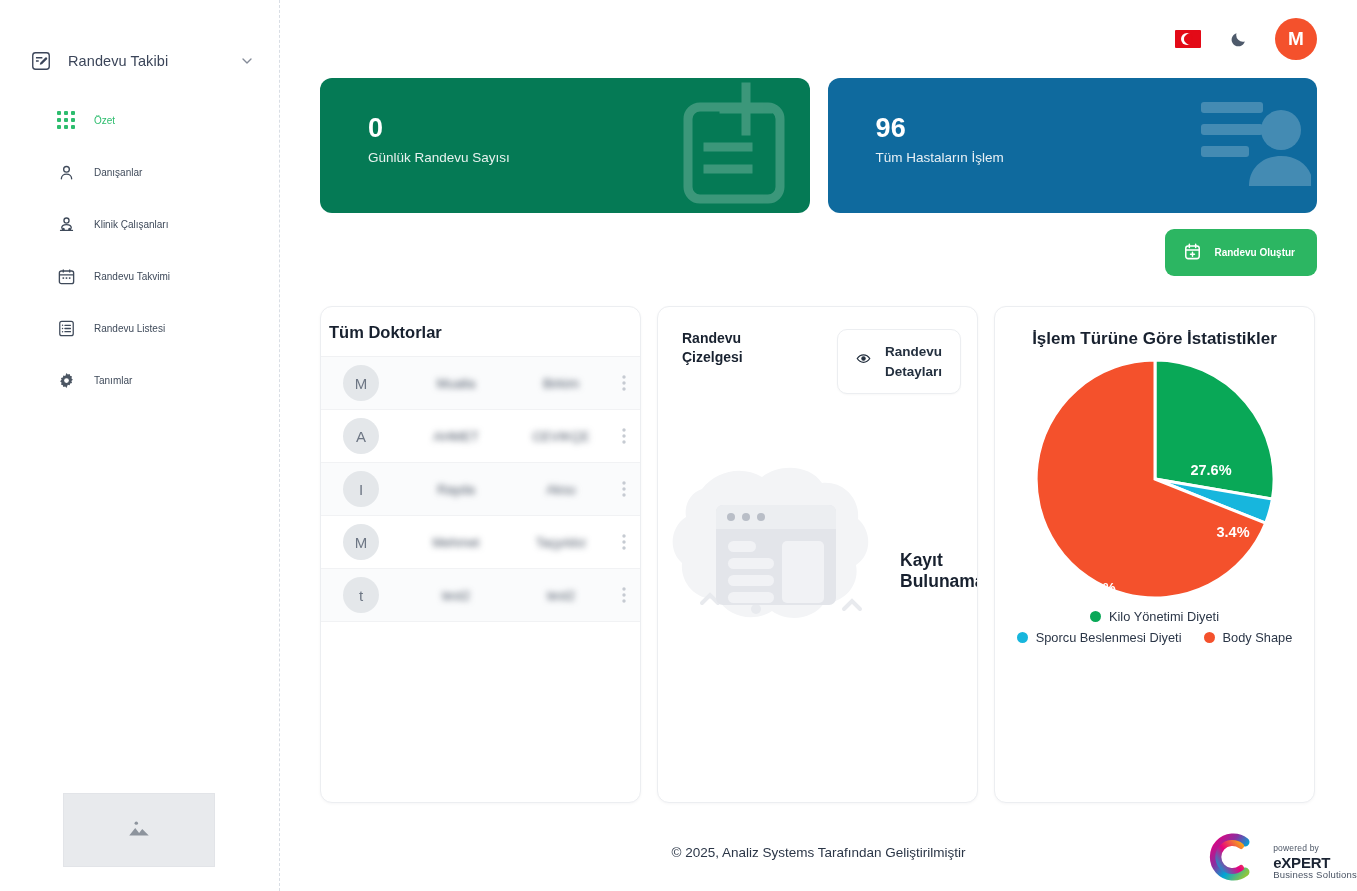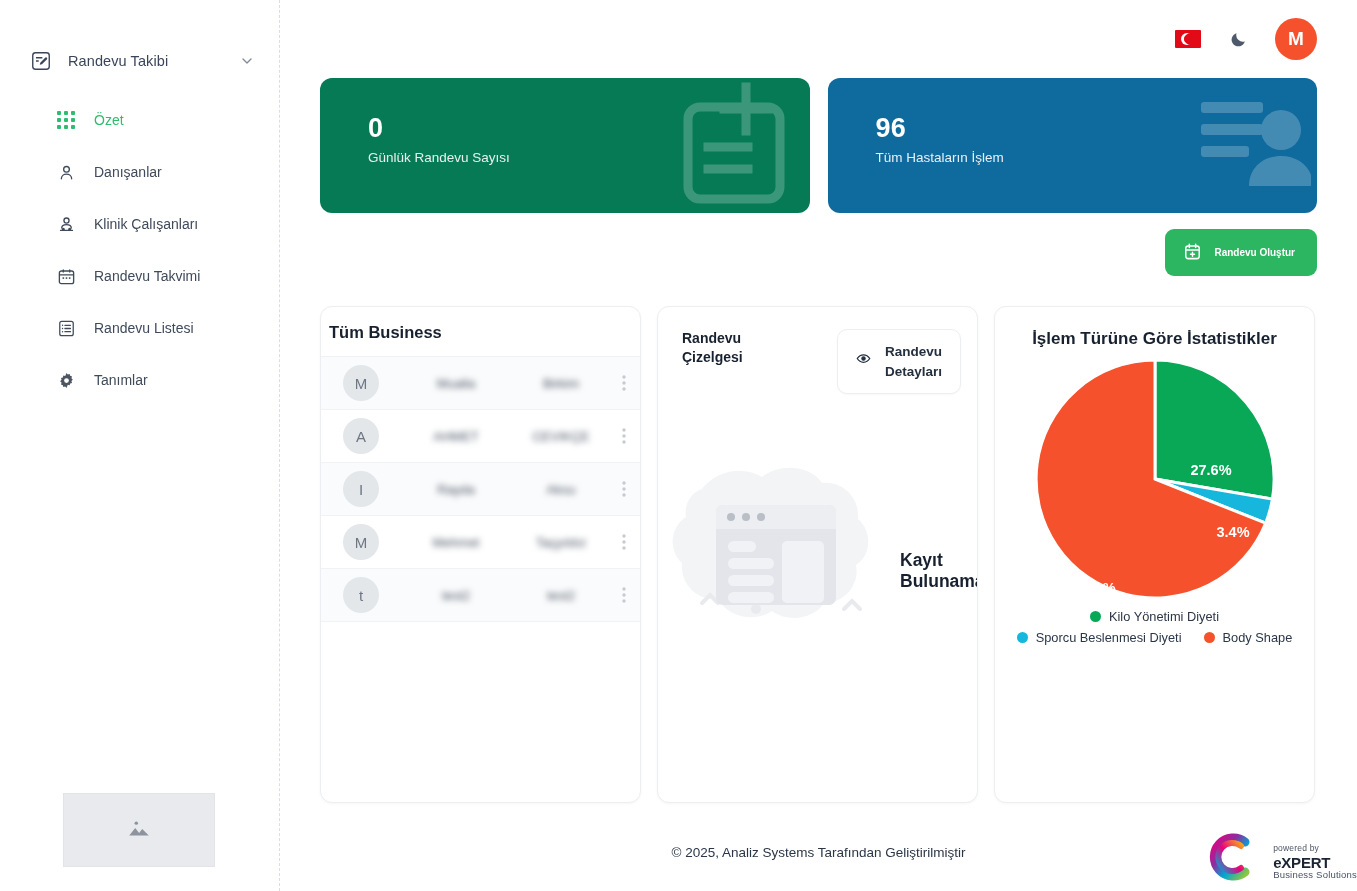--- a/index.html
+++ b/index.html
@@ -36,21 +36,21 @@
   }
   .brand-chevron { width: 16px; height: 16px; flex: 0 0 16px; opacity: .75; cursor: pointer; }
 
   .nav { margin-top: 16px; padding: 0 12px 0 0; }
   .nav-item {
     display: flex; align-items: center; gap: 18px;
     height: 52px; padding-left: 56px;
     cursor: pointer; position: relative;
   }
   .nav-ico { width: 20px; height: 20px; flex: 0 0 20px; display:flex; align-items:center; justify-content:center; }
-  .nav-label { font-size: 14px; color: #3f4a5a; white-space: nowrap; }
+  .nav-label { font-size: 10px; color: #3f4a5a; white-space: nowrap; }
   .nav-item.active .nav-label { color: #2dbd6e; }
 
   .sidebar-media {
     position: absolute; left: 63px; top: 793px;
     width: 152px; height: 74px;
     background: #e8eaed; border: 1px solid #e2e4e8;
     display: flex; align-items: center; justify-content: center;
   }
 
   
@@ -350,21 +350,21 @@
             </svg>
           </span>
           <span>Randevu Oluştur</span>
         </button>
       </div>
 
       <div class="panels">
 
         <div class="panel doctors">
           <div class="dt-head">
-            <span class="panel-title">Tüm Business</span>
+            <span class="panel-title">Tüm Doktorlar</span>
           </div>
 
           <div class="doc-row">
             <span class="doc-av-cell">
               <span class="doc-av">M</span>
             </span>
             <span class="doc-name">Mualla</span>
             <span class="doc-sur">Birkim</span>
             <span class="doc-kebab">
               <svg width="4" height="16" viewBox="0 0 4 16" fill="#c6cbd2">

